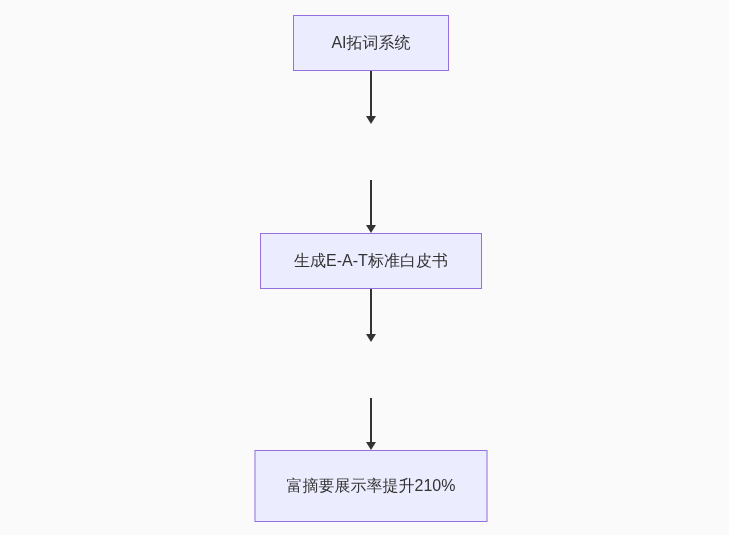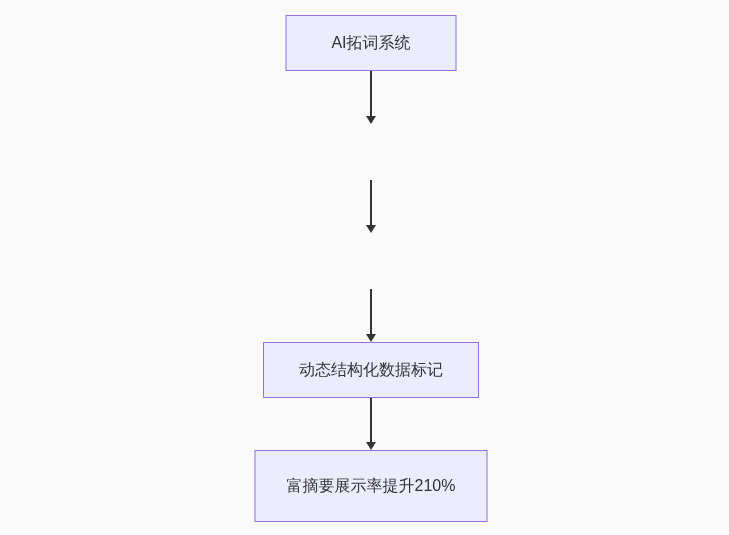--- a/index.html
+++ b/index.html
@@ -27,21 +27,21 @@
     box-sizing: border-box;
     background: #ECECFF;
     border: 1.5px solid #9370DB;
     display: flex;
     align-items: center;
     justify-content: center;
     color: #333333;
     font-size: 16px;
     white-space: nowrap;
   }
-  .n1 { top: 15px;  width: 171px; }
+  .n1 { top: 15px;  width: 156px; }
   .n2 { top: 124px; width: 194px; }
   .n3 { top: 233px; width: 222px; }
   .n4 { top: 342px; width: 216px; }
   .n5 { top: 450px; width: 233px; height: 72px; }
 
   .flow-arrow {
     position: absolute;
     left: 371px;
     transform: translateX(-50%);
     display: flex;
@@ -76,27 +76,27 @@
     <div class="arrow-line"></div>
     <div class="arrow-head"></div>
   </div>
 
 
   <div class="flow-arrow a2">
     <div class="arrow-line"></div>
     <div class="arrow-head"></div>
   </div>
 
+  <div class="flow-node n3">生成E-A-T标准白皮书</div>
 
   <div class="flow-arrow a3">
     <div class="arrow-line"></div>
     <div class="arrow-head"></div>
   </div>
 
-  <div class="flow-node n4">动态结构化数据标记</div>
 
   <div class="flow-arrow a4">
     <div class="arrow-line"></div>
     <div class="arrow-head"></div>
   </div>
 
   <div class="flow-node n5">富摘要展示率提升210%</div>
 
 </div>
 

